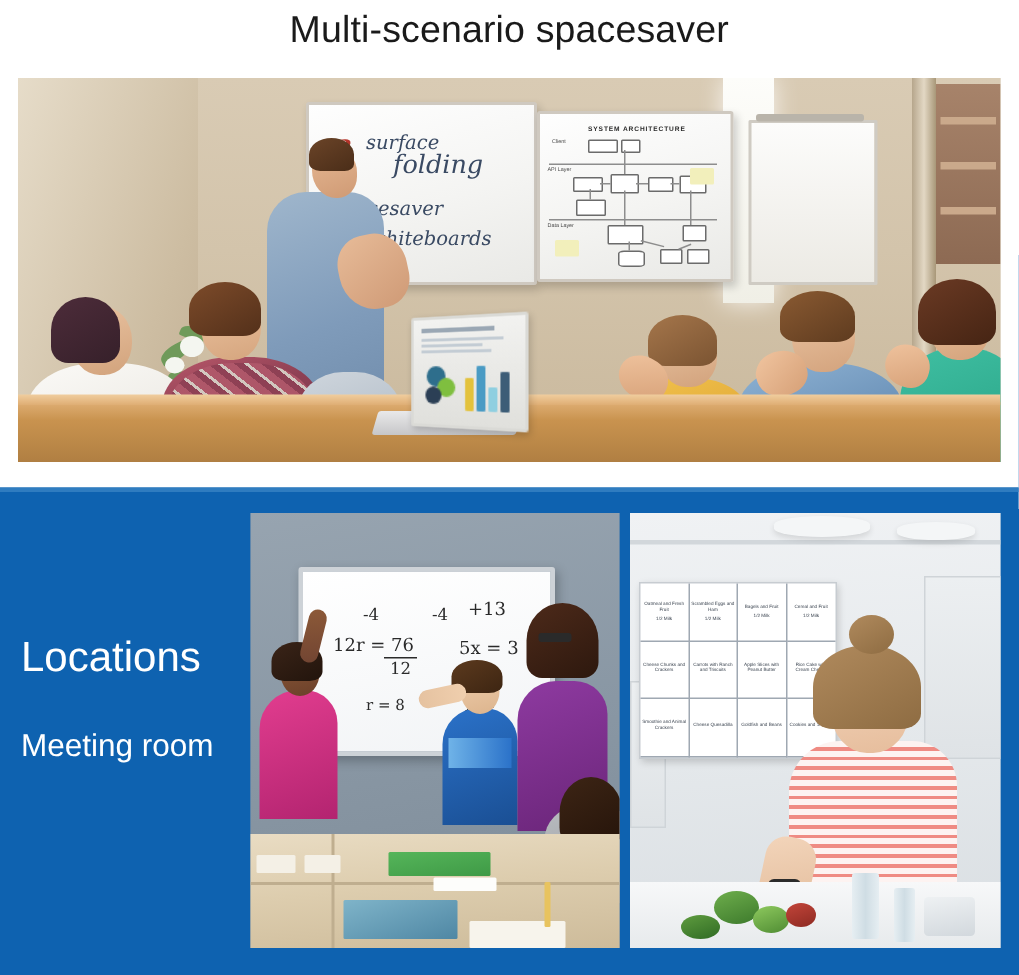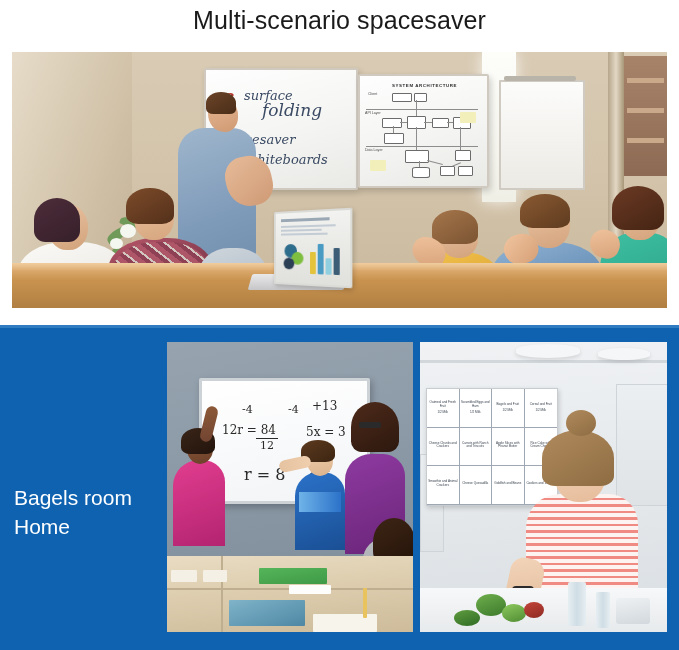--- a/index.html
+++ b/index.html
@@ -418,38 +418,38 @@
       <span class="slide-bar" style="left:46px;height:30px;background:#4a9bc4;"></span>
       <span class="slide-bar" style="left:54px;height:16px;background:#8fcfe0;"></span>
       <span class="slide-bar" style="left:62px;height:26px;background:#3d5d77;"></span>
     </div>
   </div>
 </div>
 
 <div id="locations-panel">
   <div id="panel-top-edge"></div>
 
+  <div id="locations-heading">Locations</div>
 
   <ul id="locations-list">
-    <li>Bagels room</li>
-    <li>Home</li>
+    <li>Meeting room</li>
   </ul>
 
   <div id="classroom-photo">
     <div class="cls-wall"></div>
 
     <div class="cls-wb">
       <span class="eq" style="left:40px;top:22px;font-size:11px;">-4</span>
       <span class="eq" style="left:86px;top:22px;font-size:11px;">-4</span>
       <span class="eq" style="left:110px;top:18px;font-size:12px;">+13</span>
 
-      <span class="eq" style="left:20px;top:42px;font-size:12px;">12r = 84</span>
+      <span class="eq" style="left:20px;top:42px;font-size:12px;">12r = 76</span>
       <span class="frac-line" style="left:54px;top:57px;width:22px;"></span>
       <span class="eq" style="left:58px;top:58px;font-size:11px;">12</span>
-      <span class="eq" style="left:42px;top:84px;font-size:16px;">r = 8</span>
+      <span class="eq" style="left:42px;top:84px;font-size:10px;">r = 8</span>
 
       <span class="eq" style="left:104px;top:44px;font-size:12px;">5x = 3</span>
       <span class="eq" style="left:108px;top:82px;font-size:12px;">x =</span>
     </div>
 
     <div style="position:absolute;left:6px;top:118px;width:52px;height:86px;background:linear-gradient(160deg,#e23d8f,#b32470);border-radius:26px 22px 0 0;"></div>
     <div style="position:absolute;left:20px;top:92px;width:26px;height:30px;background:linear-gradient(165deg,#8d5a38,#6b402a);border-radius:50%;"></div>
     <div style="position:absolute;left:14px;top:86px;width:34px;height:26px;background:linear-gradient(150deg,#3a2418,#22140c);border-radius:56% 56% 28% 28%;"></div>
     <div style="position:absolute;left:36px;top:64px;width:12px;height:36px;background:linear-gradient(160deg,#8d5a38,#714432);border-radius:6px;transform:rotate(14deg);"></div>
 

